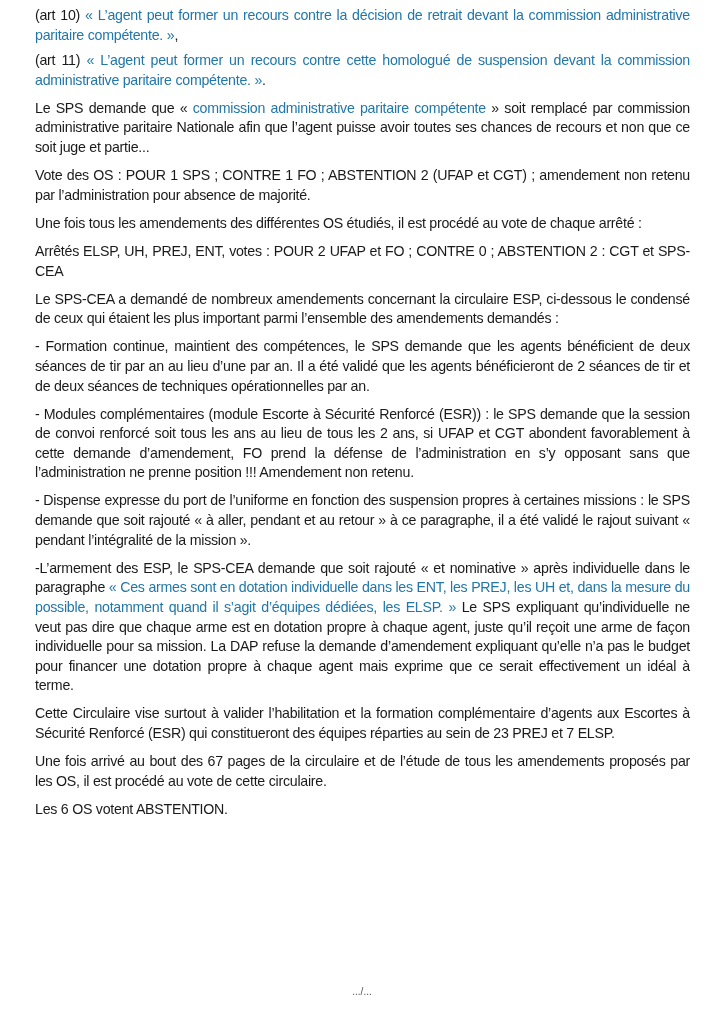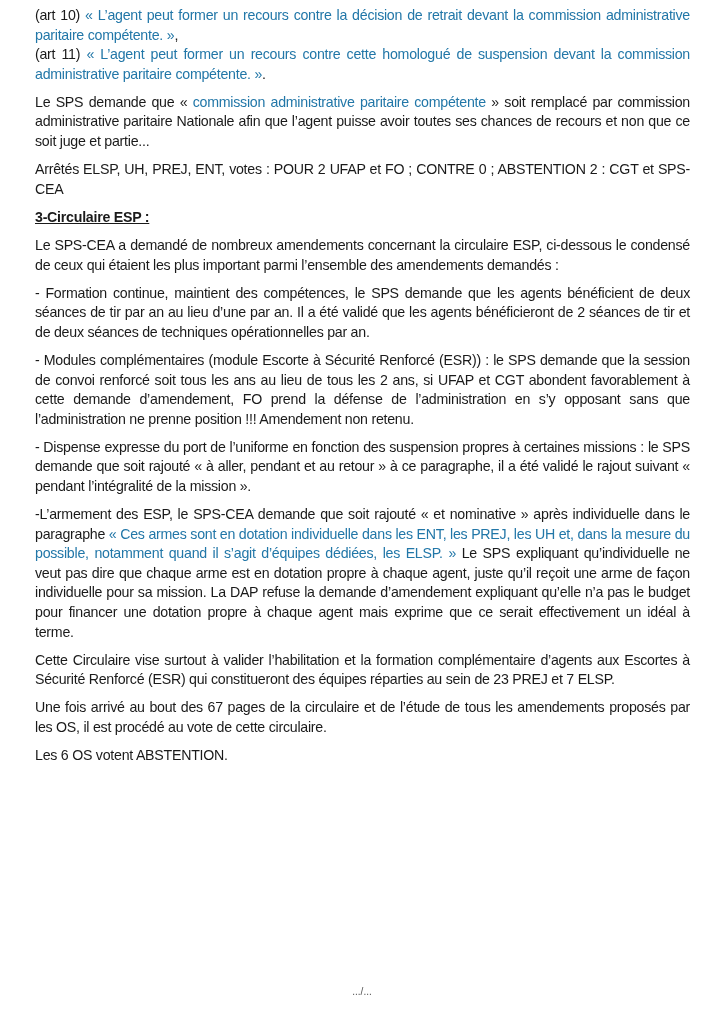--- a/index.html
+++ b/index.html
@@ -4,40 +4,41 @@
 <style>
   html, body { margin: 0; padding: 0; background: #ffffff; }
   body { width: 724px; height: 1024px; overflow: hidden; position: relative; }
   .page {
     position: absolute; left: 35px; top: 6px; width: 655px;
     font-family: "Liberation Sans", sans-serif;
     font-size: 14.2px; line-height: 19.6px; color: #1a1a1a;
     letter-spacing: -0.25px;
   }
   p { margin: 0 0 8.5px 0; text-align: justify; }
-  p.tight { margin-bottom: 0; }
+  p.tight { margin-bottom: 6px; }
   .q { color: #2277a8; }
   h3 {
     margin: 0 0 8.5px 0; font-size: 14.2px; font-weight: bold;
     text-decoration: underline; line-height: 19.6px;
   }
   .footer {
     position: absolute; left: 0; width: 724px; top: 986px; text-align: center;
     font-family: "Liberation Sans", sans-serif; font-size: 10px; color: #555;
   }
 </style>
 </head>
 <body>
 
 <div class="page">
   <p class="tight"><span>(art 10) </span><span class="q">« L’agent peut former un recours contre la décision de retrait devant la commission administrative paritaire compétente. »</span><span>,</span></p>
   <p><span>(art 11) </span><span class="q">« L’agent peut former un recours contre cette homologué de suspension devant la commission administrative paritaire compétente. »</span><span>.</span></p>
   <p><span>Le SPS demande que « </span><span class="q">commission administrative paritaire compétente</span><span> » soit remplacé par commission administrative paritaire Nationale afin que l’agent puisse avoir toutes ses chances de recours et non que ce soit juge et partie...</span></p>
+  <p>Vote des OS : POUR 1 SPS ; CONTRE 1 FO ; ABSTENTION 2 (UFAP et CGT) ; amendement non retenu par l’administration pour absence de majorité.</p>
+  <p>Une fois tous les amendements des différentes OS étudiés, il est procédé au vote de chaque arrêté :</p>
   <p>Arrêtés ELSP, UH, PREJ, ENT, votes : POUR 2 UFAP et FO ; CONTRE 0 ; ABSTENTION 2 : CGT et SPS-CEA</p>
-  <h3>3-Circulaire ESP :</h3>
   <p>Le SPS-CEA a demandé de nombreux amendements concernant la circulaire ESP, ci-dessous le condensé de ceux qui étaient les plus important parmi l’ensemble des amendements demandés :</p>
   <p>- Formation continue, maintient des compétences, le SPS demande que les agents bénéficient de deux séances de tir par an au lieu d’une par an.  Il a été validé que les agents bénéficieront de 2 séances de tir et de deux séances de techniques opérationnelles par an.</p>
   <p>- Modules complémentaires (module Escorte à Sécurité Renforcé (ESR)) : le SPS demande que la session de convoi renforcé soit tous les ans au lieu de tous les 2 ans, si UFAP et CGT abondent favorablement à cette demande d’amendement, FO prend la défense de l’administration en s’y opposant sans que l’administration ne prenne position !!! Amendement non retenu.</p>
   <p>- Dispense expresse du port de l’uniforme en fonction des suspension propres à certaines missions : le SPS demande que soit rajouté « à aller, pendant et au retour » à ce paragraphe, il a été validé le rajout suivant « pendant l’intégralité de la mission ».</p>
   <p><span>-L’armement des ESP, le SPS-CEA demande que soit rajouté « et nominative » après individuelle dans le paragraphe </span><span class="q">« Ces armes sont en dotation individuelle dans les ENT, les PREJ, les UH et, dans la mesure du possible, notamment quand il s’agit d’équipes dédiées, les ELSP. »</span><span> Le SPS expliquant qu’individuelle ne veut pas dire que chaque arme est en dotation propre à chaque agent, juste qu’il reçoit une arme de façon individuelle pour sa mission. La DAP refuse la demande d’amendement expliquant qu’elle n’a pas le budget pour financer une dotation propre à chaque agent mais exprime que ce serait effectivement un idéal à terme.</span></p>
   <p>Cette Circulaire vise surtout à valider l’habilitation et la formation complémentaire d’agents aux Escortes à Sécurité Renforcé (ESR) qui constitueront des équipes réparties au sein de 23 PREJ et  7 ELSP.</p>
   <p>Une fois arrivé au bout des 67 pages de la circulaire et de l’étude de tous les amendements proposés par les OS, il est procédé au vote de cette circulaire.</p>
   <p>Les 6 OS votent ABSTENTION.</p>
 </div>
 <div class="footer">.../...</div>

